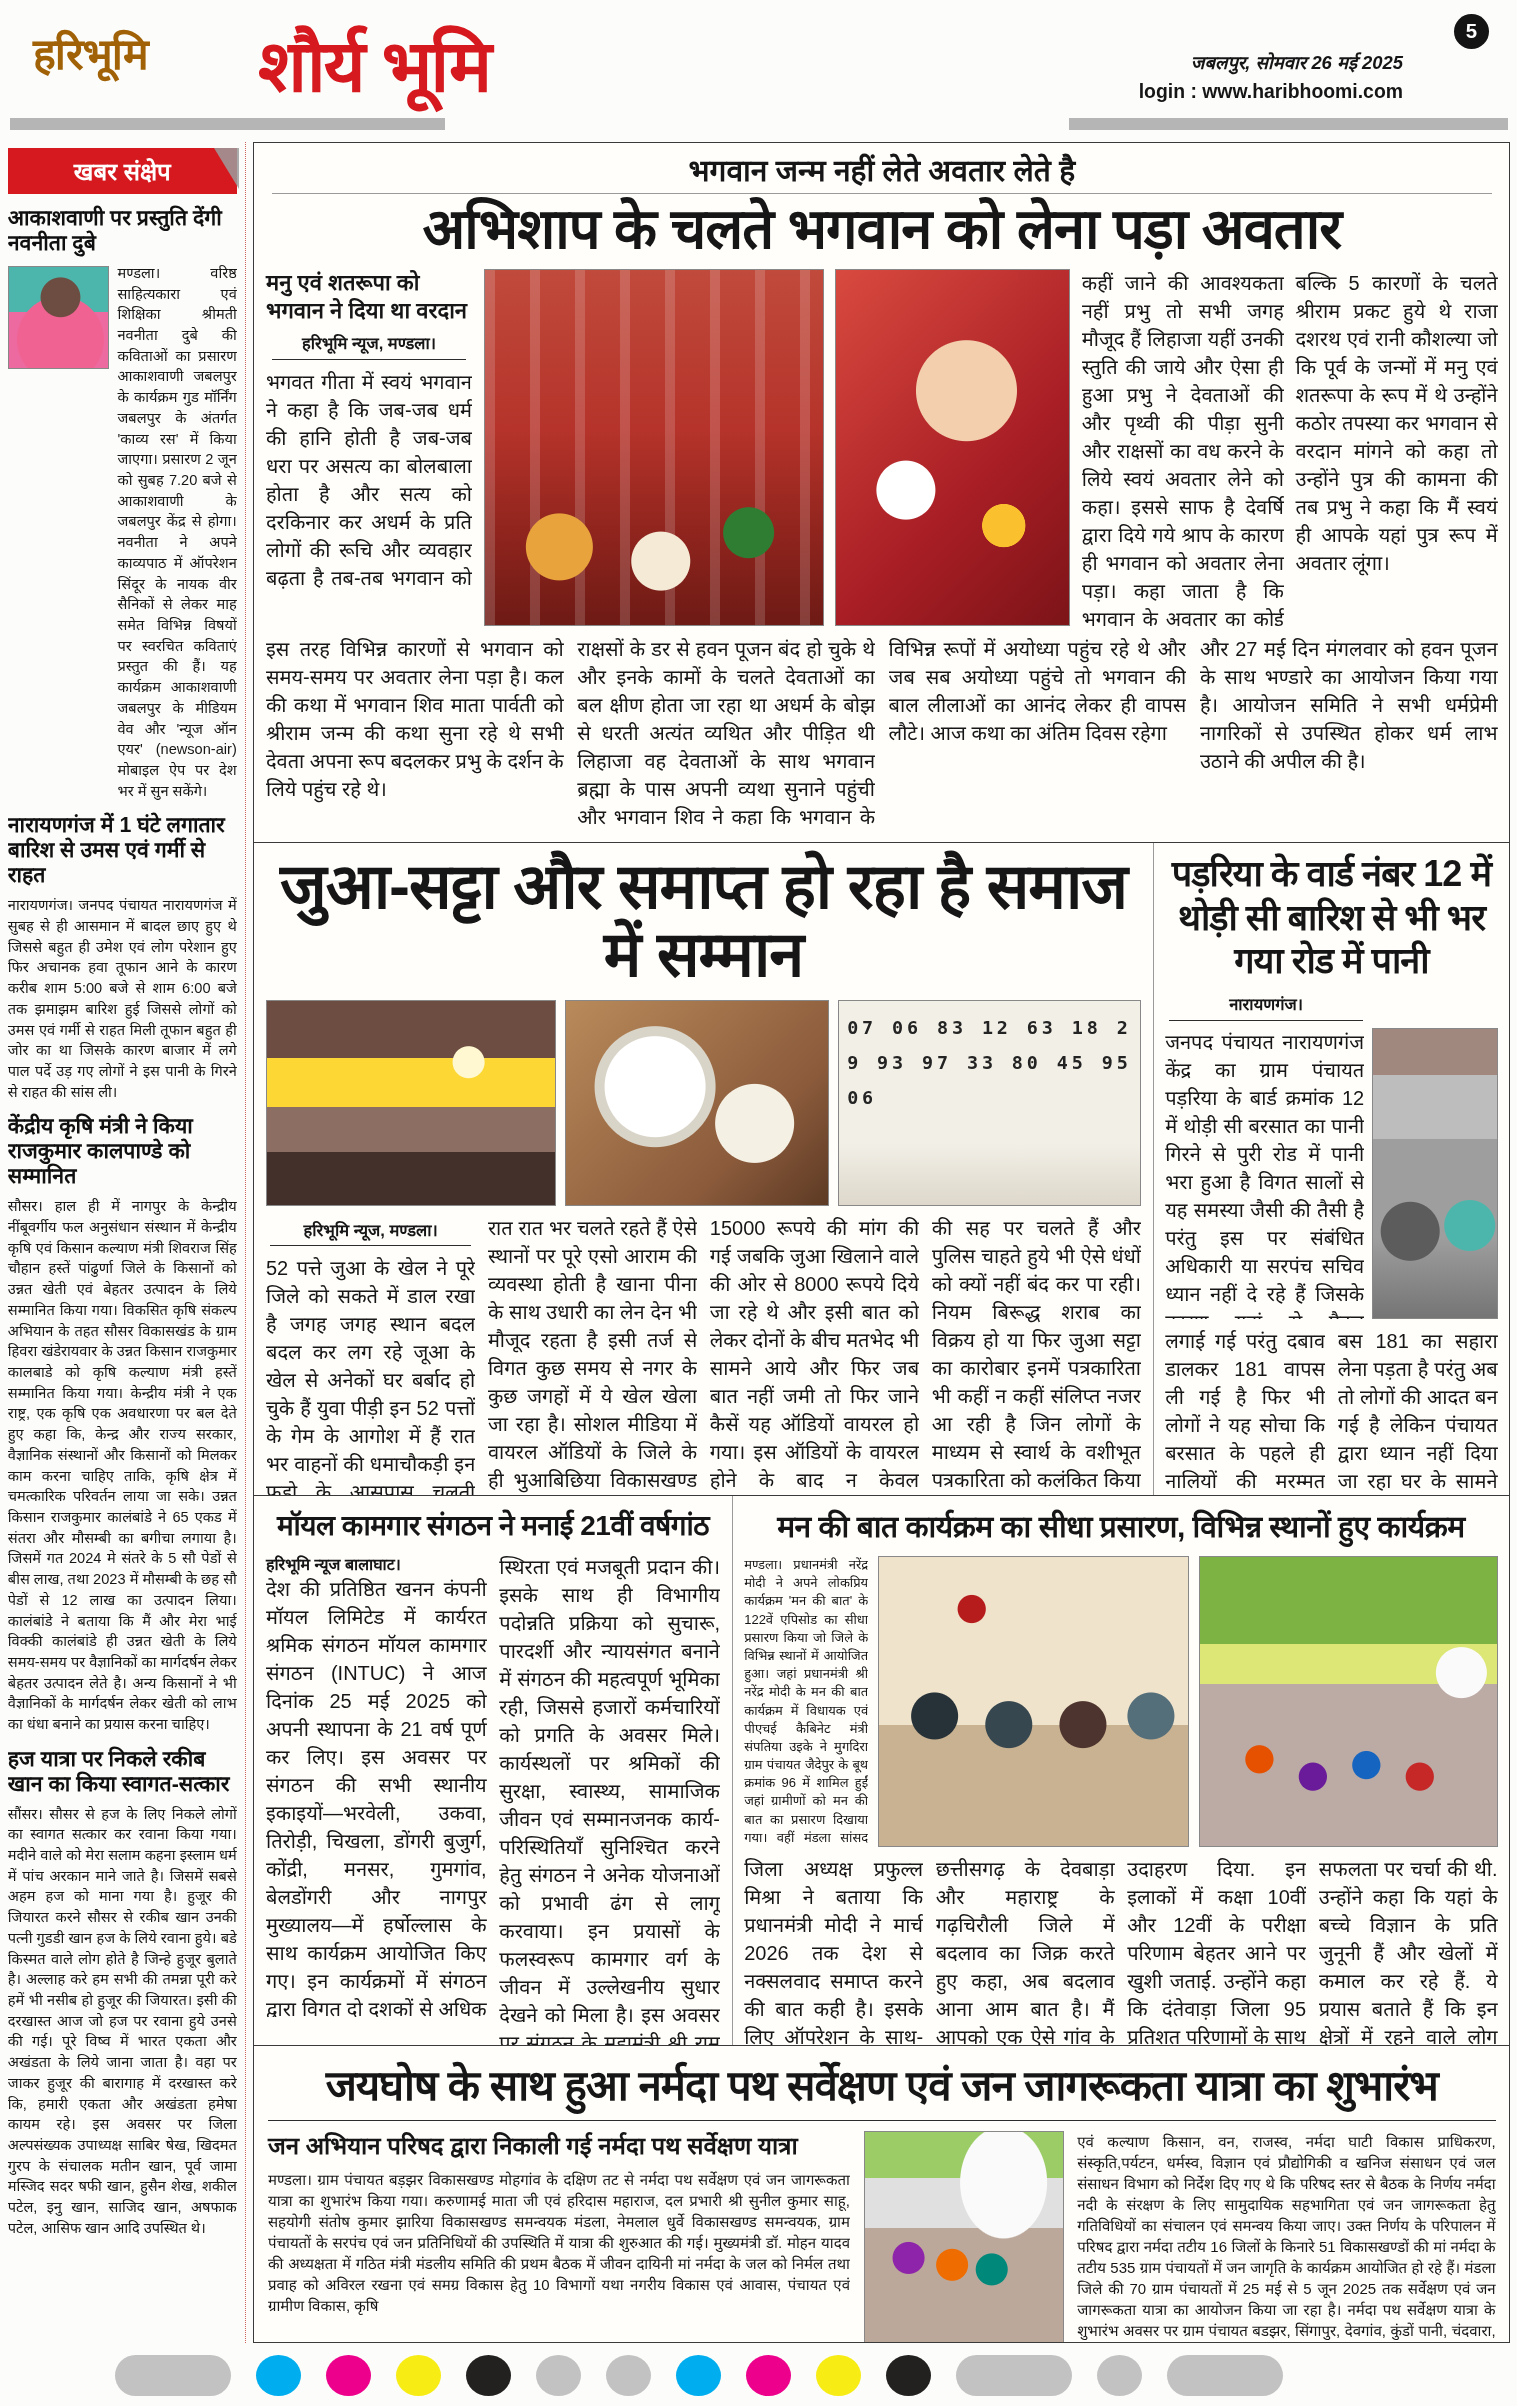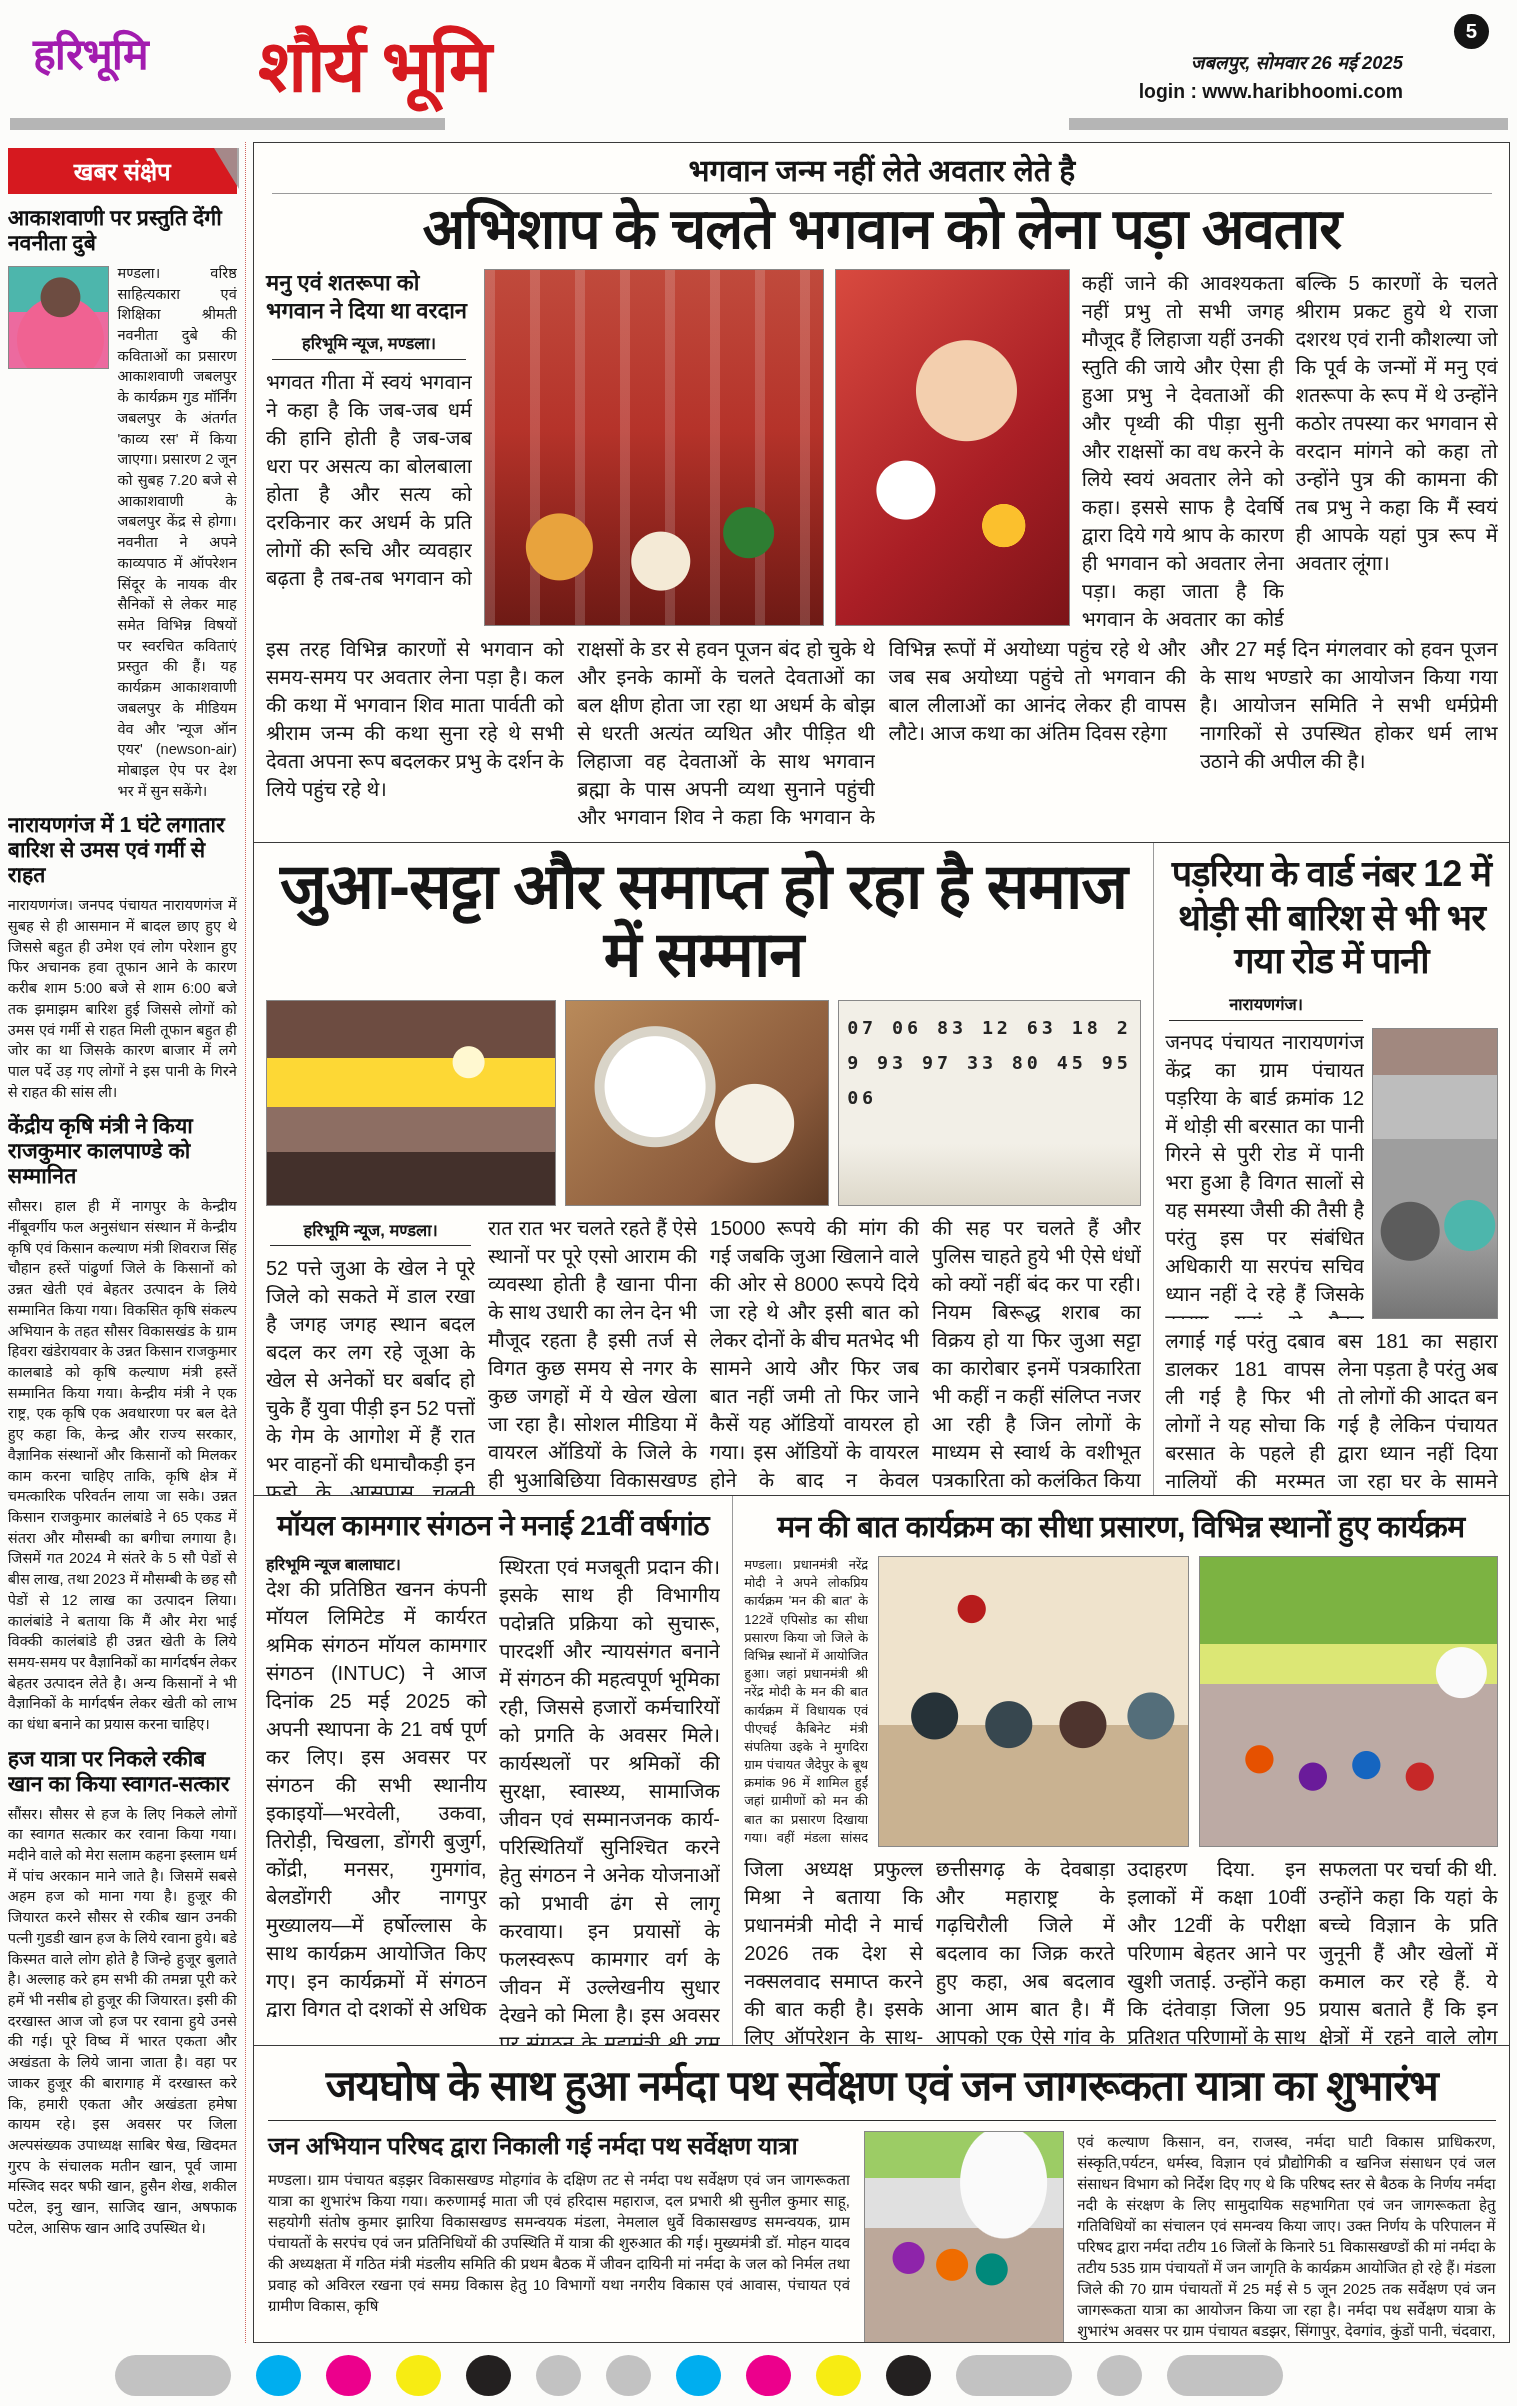--- a/index.html
+++ b/index.html
@@ -1,21 +1,21 @@
 <!DOCTYPE html>
 <html><head>
 <meta charset="utf-8">
 <style>
   html,body{margin:0;padding:0;background:#e9e9e9;}
   .page{width:1518px;height:2407px;background:#fcfcfa;position:relative;margin:0 auto;
         font-family:"Liberation Sans","DejaVu Sans",sans-serif;color:#161616;overflow:hidden;
         display:flex;flex-direction:column;}
   
   .masthead{height:109px;position:relative;flex:0 0 auto;}
-  .logo{position:absolute;left:33px;top:23px;font-size:43px;font-weight:bold;color:#a21caf;letter-spacing:-1px;}
+  .logo{position:absolute;left:33px;top:23px;font-size:43px;font-weight:bold;color:#a16207;letter-spacing:-1px;}
   .mast-title{position:absolute;left:258px;top:13.6px;font-size:72px;font-weight:bold;color:#d6191f;letter-spacing:-1.9px;}
   .pageno{position:absolute;right:29px;top:13.6px;width:35px;height:35px;border-radius:50%;background:#141414;
           color:#fff;font-size:20.4px;font-weight:bold;text-align:center;line-height:35px;}
   .mast-date{position:absolute;right:115px;top:49px;font-size:18.4px;font-weight:bold;font-style:italic;}
   .mast-login{position:absolute;right:115px;top:80px;font-size:19.4px;font-weight:bold;}
   
   .navbar{height:29px;flex:0 0 auto;position:relative;margin:0 9.7px 1.9px;}
   .navbar .gbar{position:absolute;top:8.7px;height:12.6px;background:#b5b5b5;}
   .gbar.l{left:0;width:435px;} .gbar.r{right:0;width:439px;}
   .navcenter{position:absolute;left:439px;right:442px;top:0;height:29px;display:flex;align-items:center;justify-content:center;}

